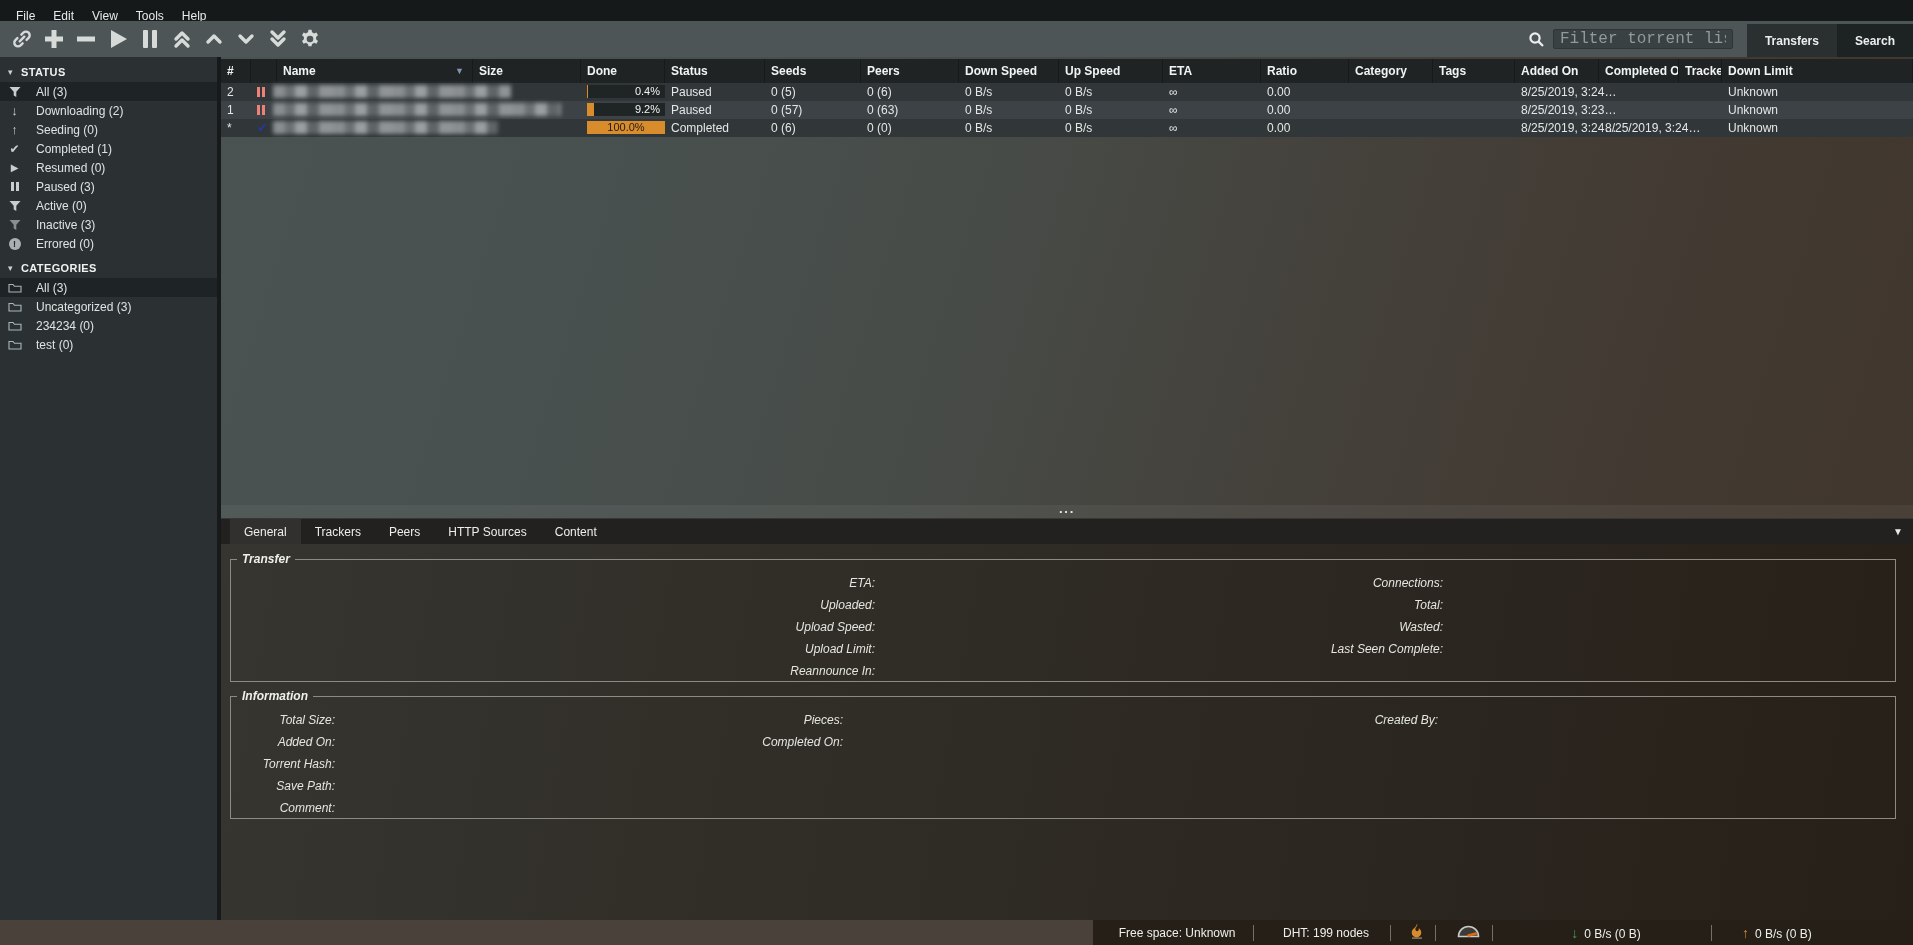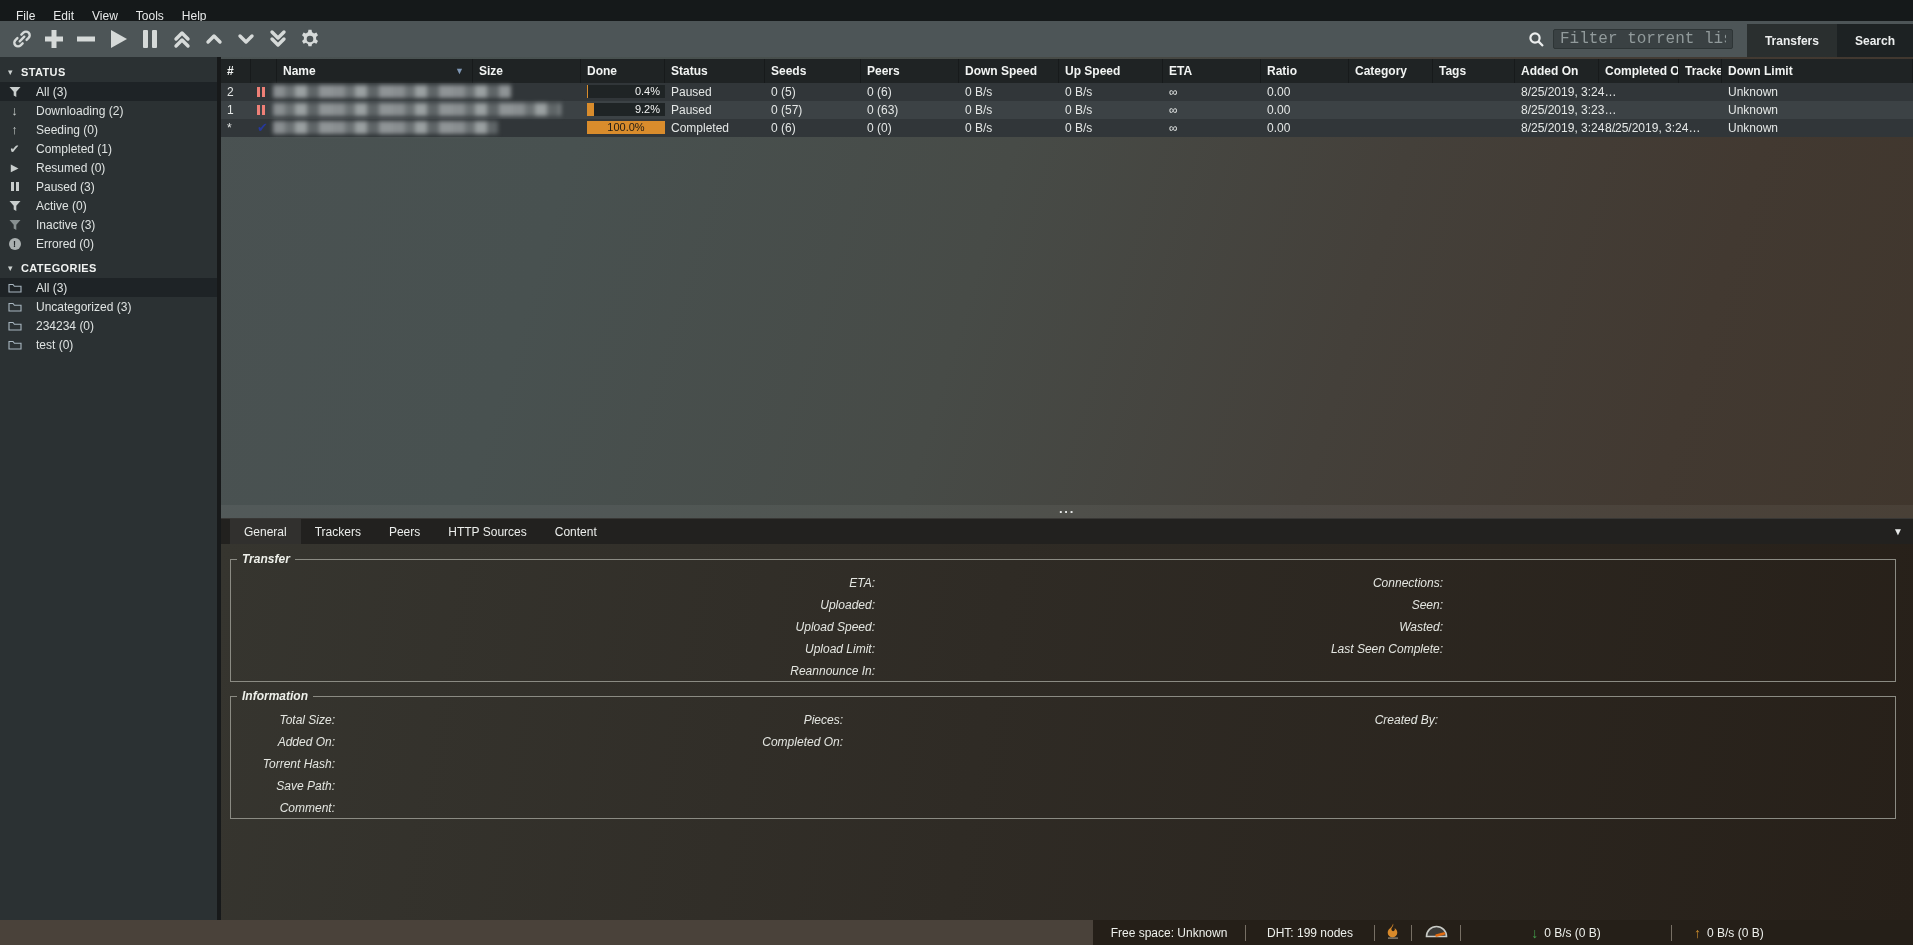--- a/index.html
+++ b/index.html
@@ -84,21 +84,21 @@
   .fc1{left:12px;width:100px;}
   .fc2{left:12px;width:632px;}
   .fc3{left:12px;width:1200px;}
   .fs-info .fc1{width:92px;}
   .fs-info .fc2{width:600px;}
   .fs-info .fc3{width:1195px;}
 
   
   .statusbar{position:absolute;left:0;bottom:0;width:100%;height:25px;background:#4a423a;}
   .sbright{position:absolute;left:1093px;right:0;top:0;bottom:0;background:#251f18;display:flex;align-items:center;font-size:12px;color:#eef0ec;}
-  .sbsec{display:flex;align-items:center;justify-content:center;}
+  .sbsec{display:flex;align-items:flex-end;justify-content:center;margin-left:8px;}
   .sbsep{width:1px;height:16px;background:#776f64;}
   .sb-free{width:152px;}
   .sb-dht{width:128px;}
   .sb-flame{width:36px;}
   .sb-gauge{width:48px;}
   .sb-down{width:210px;}
   .sb-up{flex:1;justify-content:flex-start;padding-left:22px;}
   .arr-down{color:#43a04b;font-weight:bold;font-size:14px;margin-right:6px;}
   .arr-up{color:#cf8f2e;font-weight:bold;font-size:14px;margin-right:6px;}
 </style>
@@ -446,21 +446,21 @@
         <legend>Transfer</legend>
         <div class="fcol fc2">
           <div>ETA:</div>
           <div>Uploaded:</div>
           <div>Upload Speed:</div>
           <div>Upload Limit:</div>
           <div>Reannounce In:</div>
         </div>
         <div class="fcol fc3">
           <div>Connections:</div>
-          <div>Seen:</div>
+          <div>Total:</div>
           <div>Wasted:</div>
           <div>Last Seen Complete:</div>
         </div>
       </fieldset>
 
       <fieldset class="fs-info">
         <legend>Information</legend>
         <div class="fcol fc1">
           <div>Total Size:</div>
           <div>Added On:</div>

